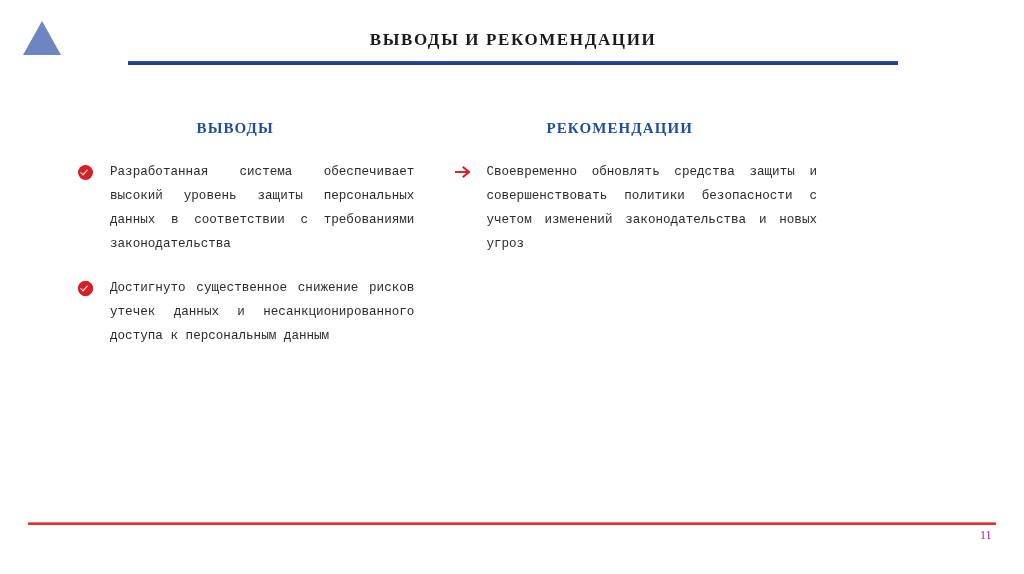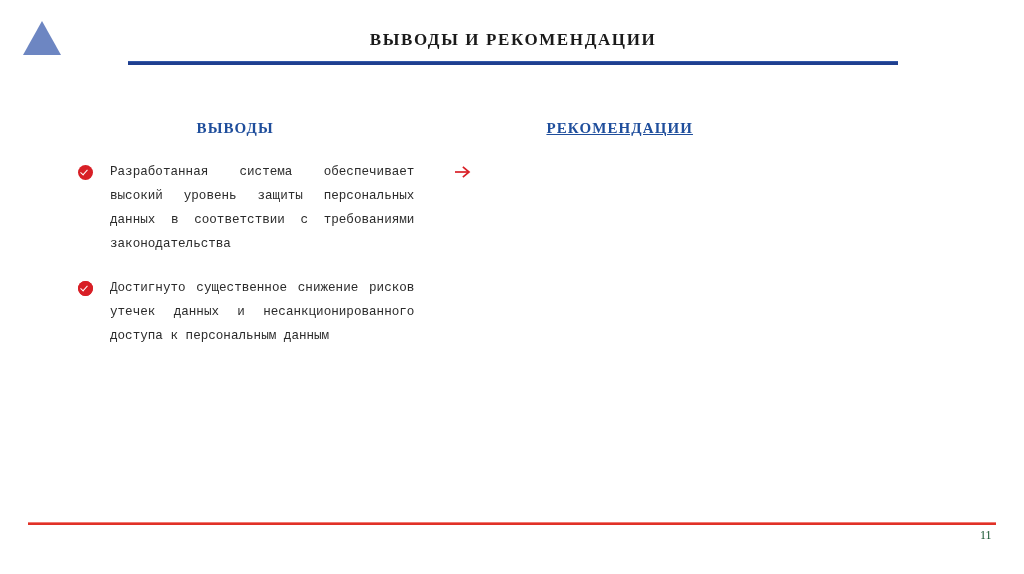--- a/index.html
+++ b/index.html
@@ -98,21 +98,20 @@
     line-height: 20px;
   }
 
   .column-left .column-heading {
     padding-right: 22px;
   }
 
   .column-right .column-heading {
     padding-left: 6px;
     padding-right: 38px;
-    text-decoration: underline;
   }
 
   
   .bullet-list {
     list-style: none;
     margin: 0;
     padding: 0;
   }
 
   .bullet-item {
@@ -180,21 +179,21 @@
     box-sizing: border-box;
   }
 
   .page-number {
     position: absolute;
     left: 980px;
     top: 527px;
     width: 30px;
     text-align: left;
     font-size: 12px;
-    color: #14532d;
+    color: #a21caf;
     line-height: 16px;
   }
 </style>
 </head>
 <body>
 
 <div class="slide">
 
   <div class="logo-triangle"></div>
 
@@ -230,20 +229,29 @@
       <div class="column-heading">РЕКОМЕНДАЦИИ</div>
       <ul class="bullet-list">
         <li class="bullet-item">
           <span class="bullet-icon">
             <svg class="arrow-icon" width="18" height="16" viewBox="0 0 18 16" xmlns="http://www.w3.org/2000/svg">
               <line x1="1" y1="8" x2="14" y2="8" stroke="#d81f26" stroke-width="1.7"></line>
               <polyline points="9.5,3.5 15,8 9.5,12.5" fill="none" stroke="#d81f26" stroke-width="1.7" stroke-linecap="square"></polyline>
             </svg>
           </span>
         </li>
+        <li class="bullet-item">
+          <span class="bullet-icon">
+            <svg class="arrow-icon" width="18" height="16" viewBox="0 0 18 16" xmlns="http://www.w3.org/2000/svg">
+              <line x1="1" y1="8" x2="14" y2="8" stroke="#d81f26" stroke-width="1.7"></line>
+              <polyline points="9.5,3.5 15,8 9.5,12.5" fill="none" stroke="#d81f26" stroke-width="1.7" stroke-linecap="square"></polyline>
+            </svg>
+          </span>
+          <span>Своевременно обновлять средства защиты и совершенствовать политики безопасности с учетом изменений законодательства и новых угроз</span>
+        </li>
       </ul>
     </div>
 
   </div>
 
   <div class="footer-rule"></div>
   <div class="page-number">11</div>
 
 </div>
 

